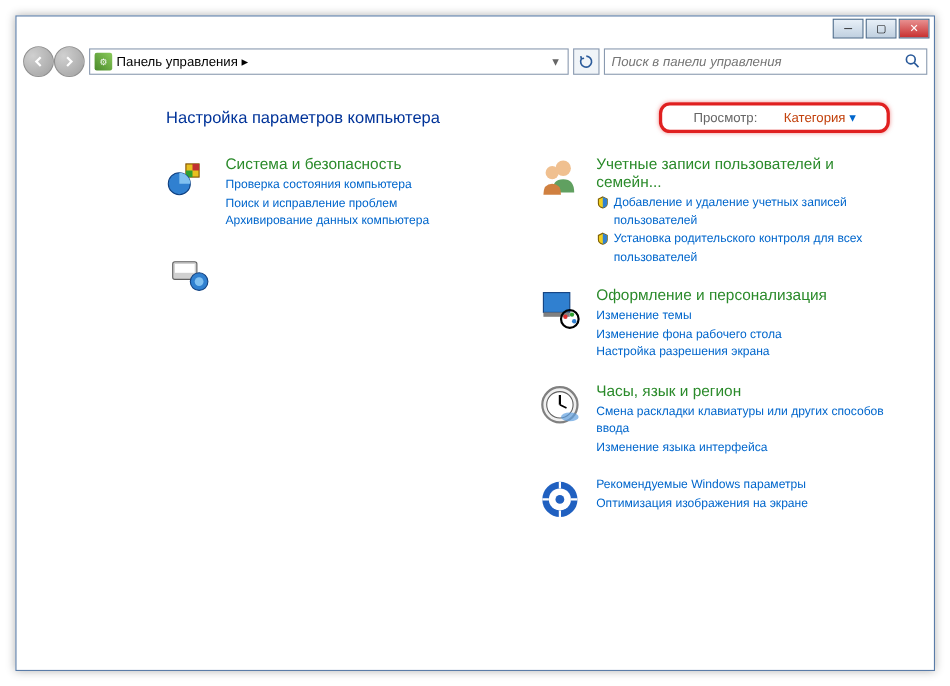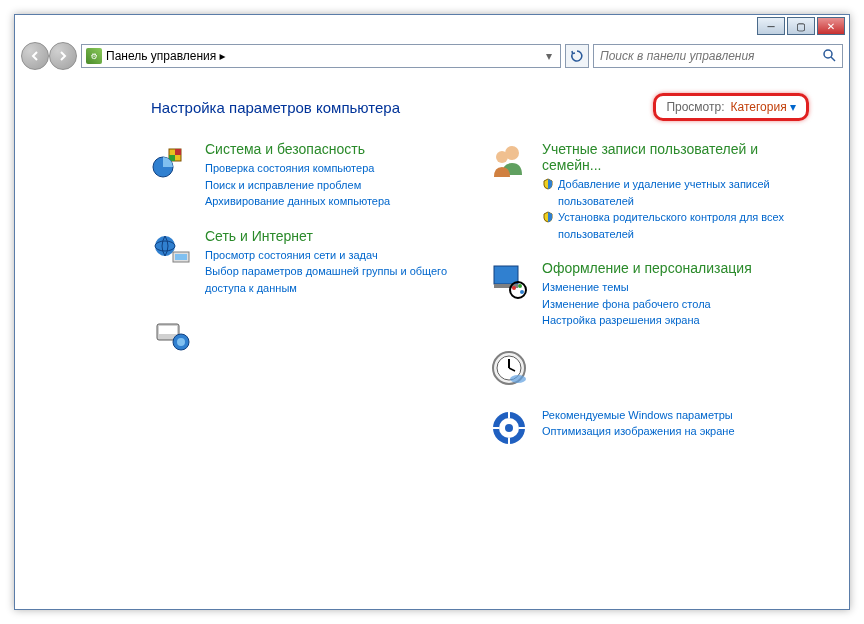--- a/index.html
+++ b/index.html
@@ -10,27 +10,27 @@
 .tb-close { background: linear-gradient(#e89090, #c83030); color: #fff; }
 .nav-row { height: 34px; margin-top: 24px; display: flex; align-items: center; padding: 0 6px; gap: 4px; }
 .nav-btns { display: flex; gap: 0; }
 .nav-circle { width: 28px; height: 28px; border-radius: 50%; background: radial-gradient(circle at 30% 30%, #7aa8d8, #2a5a9a); border: 1px solid #2a5a9a; display: flex; align-items: center; justify-content: center; color: #fff; cursor: pointer; }
 .nav-circle.disabled { background: radial-gradient(circle at 30% 30%, #d0d0d0, #a0a0a0); border-color: #909090; }
 .addr-bar { flex: 1; height: 24px; border: 1px solid #8a9ab0; background: #fff; display: flex; align-items: center; padding: 0 4px; gap: 4px; }
 .addr-icon { width: 16px; height: 16px; background: linear-gradient(45deg, #4a8a2a, #8aca5a); border-radius: 2px; display: flex; align-items: center; justify-content: center; font-size: 8px; color: #fff; }
 .addr-text { flex: 1; font-size: 12px; }
 .addr-dd { color: #666; padding: 0 4px; cursor: pointer; }
 .refresh-btn { width: 24px; height: 24px; border: 1px solid #8a9ab0; background: #f0f4f8; display: flex; align-items: center; justify-content: center; cursor: pointer; color: #2a5a9a; }
-.search-bar { width: 250px; height: 24px; border: 1px solid #8a9ab0; background: #fff; display: flex; align-items: center; padding: 0 6px; justify-content: center; }
+.search-bar { width: 294px; height: 24px; border: 1px solid #8a9ab0; background: #fff; display: flex; align-items: center; padding: 0 6px; justify-content: center; }
 .search-input { flex: 1; border: none; outline: none; font-style: italic; color: #888; font-size: 12px; }
 .search-icon { color: #2a5a9a; cursor: pointer; }
 .content { padding: 20px 40px 20px 100px; height: calc(100% - 58px); overflow: auto; margin-left: 36px; }
 .header-row { display: flex; justify-content: space-between; align-items: center; margin-bottom: 20px; }
 .main-heading { font-size: 15px; font-weight: normal; color: #003399; }
-.view-box { border: 3px solid #e02020; border-radius: 10px; padding: 4px 10px; display: flex; align-items: center; gap: 6px; box-shadow: 0 0 4px rgba(224,32,32,0.5); }
+.view-box { border: 3px solid #e02020; border-radius: 10px; padding: 4px 28px; display: flex; align-items: center; gap: 24px; box-shadow: 0 0 4px rgba(224,32,32,0.5); }
 .view-label { color: #666; font-size: 12px; }
 .view-value { color: #c2410c; font-size: 12px; cursor: pointer; }
 .view-value::after { content: ' ▾'; color: #0066cc; }
 .columns { display: flex; gap: 16px; }
 .col { flex: 1; min-width: 0; }
 .category { display: flex; gap: 12px; margin-bottom: 18px; }
 .cat-icon { width: 42px; height: 42px; flex-shrink: 0; display: flex; align-items: center; justify-content: center; }
 .cat-body { flex: 1; }
 .cat-title { color: #2a8a2a; font-size: 14px; cursor: pointer; margin-bottom: 3px; display: block; }
 .cat-link { color: #0066cc; font-size: 11px; cursor: pointer; display: block; line-height: 1.5; }
@@ -106,36 +106,20 @@
             <div class="cat-body">
               <a class="cat-title">Система и безопасность</a>
               <a class="cat-link">Проверка состояния компьютера</a>
               <a class="cat-link">Поиск и исправление проблем</a>
               <a class="cat-link">Архивирование данных компьютера</a>
             </div>
           </div>
           <div class="category">
             <div class="cat-icon">
               <svg width="42" height="42" viewBox="0 0 42 42">
-                <circle cx="14" cy="18" r="10" fill="#3080d0"></circle>
-                <ellipse cx="14" cy="18" rx="10" ry="5" fill="none" stroke="#104080"></ellipse>
-                <path d="M14 8 Q8 18 14 28 Q20 18 14 8" fill="none" stroke="#104080"></path>
-                <rect x="22" y="24" width="16" height="10" fill="#e0e0e0" stroke="#808080"></rect>
-                <rect x="24" y="26" width="12" height="6" fill="#80c0f0"></rect>
-              </svg>
-            </div>
-            <div class="cat-body">
-              <a class="cat-title">Сеть и Интернет</a>
-              <a class="cat-link">Просмотр состояния сети и задач</a>
-              <a class="cat-link">Выбор параметров домашней группы и общего доступа к данным</a>
-            </div>
-          </div>
-          <div class="category">
-            <div class="cat-icon">
-              <svg width="42" height="42" viewBox="0 0 42 42">
                 <rect x="6" y="10" width="22" height="16" rx="2" fill="#d0d0d0" stroke="#606060"></rect>
                 <rect x="8" y="12" width="18" height="8" fill="#fff"></rect>
                 <circle cx="30" cy="28" r="8" fill="#3080d0" stroke="#104080"></circle>
                 <circle cx="30" cy="28" r="4" fill="#80c0f0"></circle>
               </svg>
             </div>
           </div>
         </div>
       <div class="col" id="right-col">
           <div class="category">
@@ -186,20 +170,25 @@
           <div class="category">
             <div class="cat-icon">
               <svg width="42" height="42" viewBox="0 0 42 42">
                 <circle cx="21" cy="21" r="16" fill="#f0f0f0" stroke="#808080" stroke-width="2"></circle>
                 <circle cx="21" cy="21" r="12" fill="#fff" stroke="#606060"></circle>
                 <line x1="21" y1="21" x2="21" y2="12" stroke="#000" stroke-width="2"></line>
                 <line x1="21" y1="21" x2="27" y2="24" stroke="#000" stroke-width="1.5"></line>
                 <ellipse cx="30" cy="32" rx="8" ry="4" fill="#60a0e0" opacity="0.7"></ellipse>
               </svg>
             </div>
+            <div class="cat-body">
+              <a class="cat-title">Часы, язык и регион</a>
+              <a class="cat-link">Смена раскладки клавиатуры или других способов ввода</a>
+              <a class="cat-link">Изменение языка интерфейса</a>
+            </div>
           </div>
           <div class="category">
             <div class="cat-icon">
               <svg width="42" height="42" viewBox="0 0 42 42">
                 <circle cx="21" cy="21" r="16" fill="#2060c0"></circle>
                 <circle cx="21" cy="21" r="10" fill="#fff"></circle>
                 <circle cx="21" cy="21" r="4" fill="#2060c0"></circle>
                 <path d="M21 5 L21 11 M21 31 L21 37 M5 21 L11 21 M31 21 L37 21" stroke="#fff" stroke-width="2"></path>
               </svg>
             </div>

